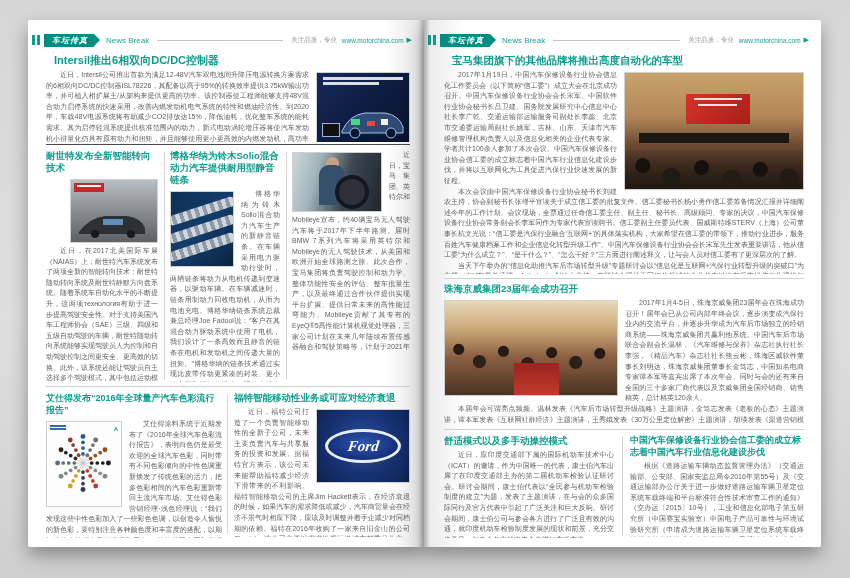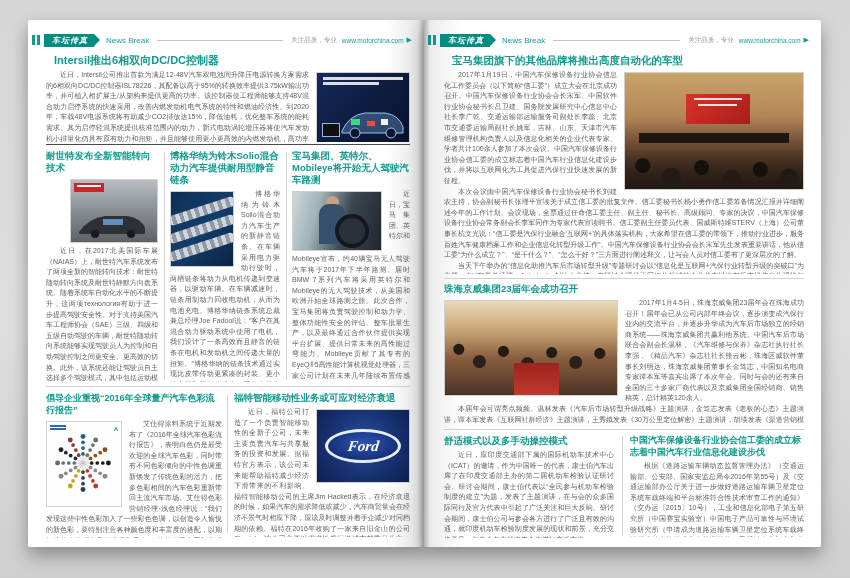--- a/index.html
+++ b/index.html
@@ -178,36 +178,35 @@
         <div class="imgbox fl img-chain">
           <span class="bar" style="left:-4px;top:14px;width:70px;"></span>
           <span class="bar" style="left:-4px;top:32px;width:70px;"></span>
           <span class="bar" style="left:-4px;top:50px;width:70px;"></span>
         </div>
         <p>博格华纳为铃木Solio混合动力汽车生产的新静音链条。在车辆采用电力驱动行驶时，两栖链条将动力从电机传递到变速器，以驱动车辆。在车辆减速时，链条用制动力回收电动机，从而为电池充电。博格华纳链条系统总裁兼总经理Joe Fadool说：“客户在其混合动力驱动系统中使用了电机，我们设计了一条高效而且静音的链条在电机和发动机之间传递大量的扭矩。”博格华纳的链条技术通过实现比皮带传动更紧凑的封装、更小的空间和更低的成本，即使在混合动力再生制动的高负载条件下仍能提供可靠的耐久性。博格华纳还为1.2L汽油发动机提供静音正时链条，在这两种应用中以可靠紧凑的方式显著延长使用寿命，耐久性高且免维护更换。</p>
       </div>
     </div>
 
     <div class="sec" style="left:264px;top:130px;width:118px;height:232px;">
-      <div class="h2">宝马集团、英特尔、Mobileye将开始无人驾驶汽车路测</div>
       <div class="bd" style="height:204px;">
         <div class="imgbox fl img-bmw">
           <span class="head"></span>
           <span class="person"></span>
           <span class="wheel"></span>
         </div>
         <p>近日，宝马集团、英特尔和Mobileye宣布，约40辆宝马无人驾驶汽车将于2017年下半年路测。届时BMW 7系列汽车将采用英特尔和Mobileye的无人驾驶技术，从美国和欧洲开始全球路测之旅。此次合作，宝马集团将负责驾驶控制和动力学、整体功能性安全的评估、整车批量生产，以及最终通过合作伙伴提供实现平台扩展、提供日常未来的高性能过弯能力。Mobileye贡献了其专有的EyeQ®5高性能计算机视觉处理器，三家公司计划在未来几年陆续布置传感器融合和驾驶策略等，计划于2021年发布的宝马 iNEXT车型，将是宝马集团无人驾驶战略的新基石。在这些汽车之后，宝马集团旗下的其他品牌将推出高度自动化的车型。</p>
       </div>
     </div>
 
     <div class="sep-lt" style="left:18px;width:364px;top:366px;"></div>
     <div class="vdiv" style="left:199px;top:374px;height:140px;"></div>
 
     <div class="sec" style="left:18px;top:372px;width:176px;height:146px;">
-      <div class="h2" style="font-size:9px;">倡导企业重视“2016年全球量产汽车色彩流行报告”</div>
+      <div class="h2" style="font-size:9px;">艾仕得发布“2016年全球量产汽车色彩流行报告”</div>
       <div class="bd" style="height:130px;">
         <div class="imgbox fl img-wheelchart">
           <span class="lbl">
               <i></i>
               <i></i>
             </span>
           <span class="logo">A</span>
         <svg viewBox="0 0 100 100" width="72" height="82">
               <circle cx="62.04" cy="50" r="2.6" fill="#1a1a1a"></circle>
               <circle cx="69.78" cy="50" r="2.6" fill="#1a1a1a"></circle>

